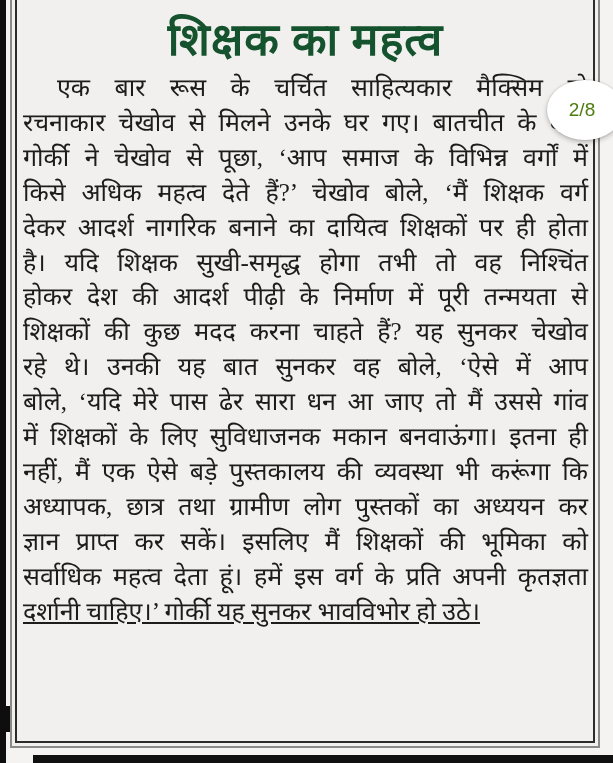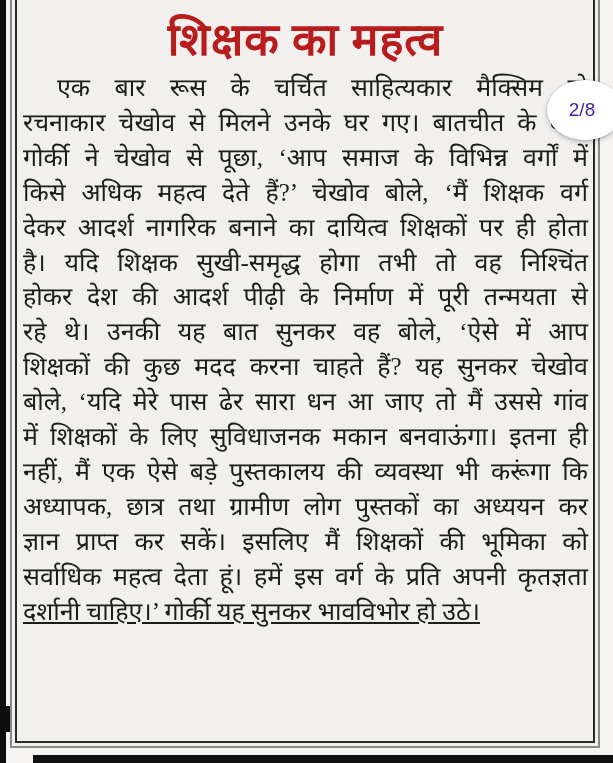--- a/index.html
+++ b/index.html
@@ -26,21 +26,21 @@
     position:absolute;left:10px;top:-42px;width:590px;height:790px;
     border:2px solid #8a8a86;background:#f1f0ee;box-sizing:border-box;padding:3px;
   }
   .article-inner{
     width:100%;height:100%;box-sizing:border-box;
     border:2px solid #2b2b29;background:#f1f0ee;
     padding:46px 5px 6px 6px;
     overflow:hidden;
   }
   .headline{
-    text-align:center;font-size:45px;font-weight:bold;color:#b91c1c;
+    text-align:center;font-size:45px;font-weight:bold;color:#14532d;
     line-height:58px;margin:0 0 2px 0;letter-spacing:1px;
   }
   .body-text{color:#1c1c1a;}
   .line{
     font-size:25px;line-height:34.9px;white-space:nowrap;
     text-align:justify;text-align-last:justify;
     color:#1c1c1a;
   }
   .line:first-child{text-indent:34px;}
   .line:last-child{text-align-last:left;text-decoration:underline;}
@@ -48,21 +48,21 @@
   
   .page-badge{
     position:absolute;right:-10px;top:80px;width:76px;height:60px;
     background:#ffffff;border-radius:50%;
     box-shadow:0 2px 5px rgba(0,0,0,0.25), 0 0 0 1px rgba(0,0,0,0.05);
     display:flex;align-items:center;justify-content:center;
     z-index:5;
   }
   .page-badge span{
     font-family:"Liberation Sans","DejaVu Sans",sans-serif;
-    font-size:19px;color:#4c1d95;padding-right:6px;
+    font-size:19px;color:#4d7c0f;padding-right:6px;
   }
 
   
   .next-article-border{position:absolute;left:33px;top:755px;width:580px;height:8px;background:#101010;}
 </style>
 </head>
 <body>
 
 <div class="viewport">
 
@@ -78,22 +78,22 @@
     <div class="article-inner">
       <div class="headline">शिक्षक का महत्व</div>
       <div class="body-text">
           <div class="line">एक बार रूस के चर्चित साहित्यकार मैक्सिम गो</div>
           <div class="line">रचनाकार चेखोव से मिलने उनके घर गए। बातचीत के द....</div>
           <div class="line">गोर्की ने चेखोव से पूछा, ‘आप समाज के विभिन्न वर्गों में</div>
           <div class="line">किसे अधिक महत्व देते हैं?’ चेखोव बोले, ‘मैं शिक्षक वर्ग</div>
           <div class="line">देकर आदर्श नागरिक बनाने का दायित्व शिक्षकों पर ही होता</div>
           <div class="line">है। यदि शिक्षक सुखी-समृद्ध होगा तभी तो वह निश्चिंत</div>
           <div class="line">होकर देश की आदर्श पीढ़ी के निर्माण में पूरी तन्मयता से</div>
+          <div class="line">शिक्षकों की कुछ मदद करना चाहते हैं? यह सुनकर चेखोव</div>
           <div class="line">रहे थे। उनकी यह बात सुनकर वह बोले, ‘ऐसे में आप</div>
-          <div class="line">शिक्षकों की कुछ मदद करना चाहते हैं? यह सुनकर चेखोव</div>
           <div class="line">बोले, ‘यदि मेरे पास ढेर सारा धन आ जाए तो मैं उससे गांव</div>
           <div class="line">में शिक्षकों के लिए सुविधाजनक मकान बनवाऊंगा। इतना ही</div>
           <div class="line">नहीं, मैं एक ऐसे बड़े पुस्तकालय की व्यवस्था भी करूंगा कि</div>
           <div class="line">अध्यापक, छात्र तथा ग्रामीण लोग पुस्तकों का अध्ययन कर</div>
           <div class="line">ज्ञान प्राप्त कर सकें। इसलिए मैं शिक्षकों की भूमिका को</div>
           <div class="line">सर्वाधिक महत्व देता हूं। हमें इस वर्ग के प्रति अपनी कृतज्ञता</div>
           <div class="line">दर्शानी चाहिए।’ गोर्की यह सुनकर भावविभोर हो उठे।</div>
         </div>
     </div>
   </div>

